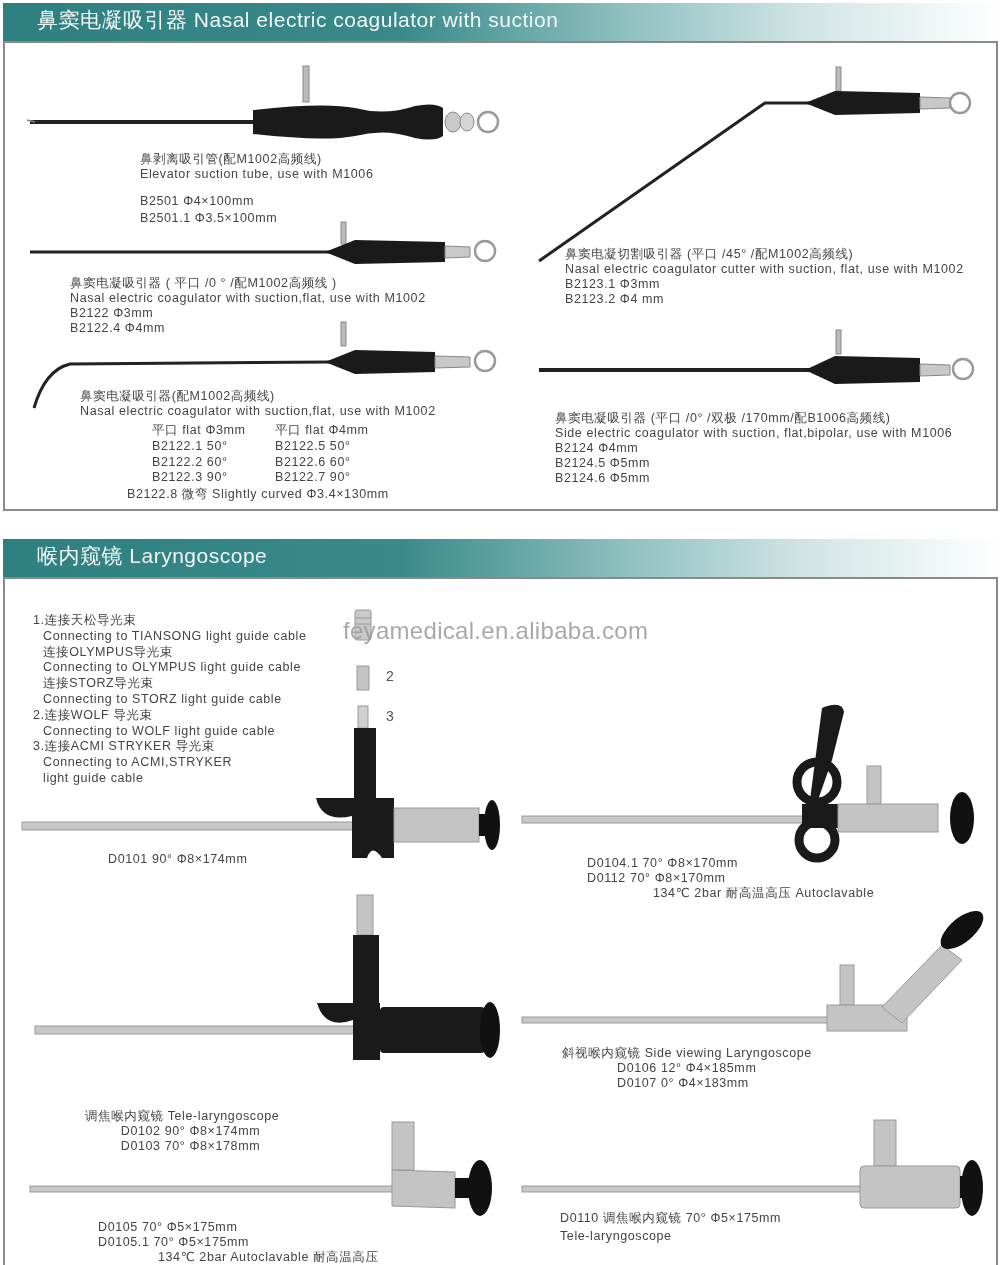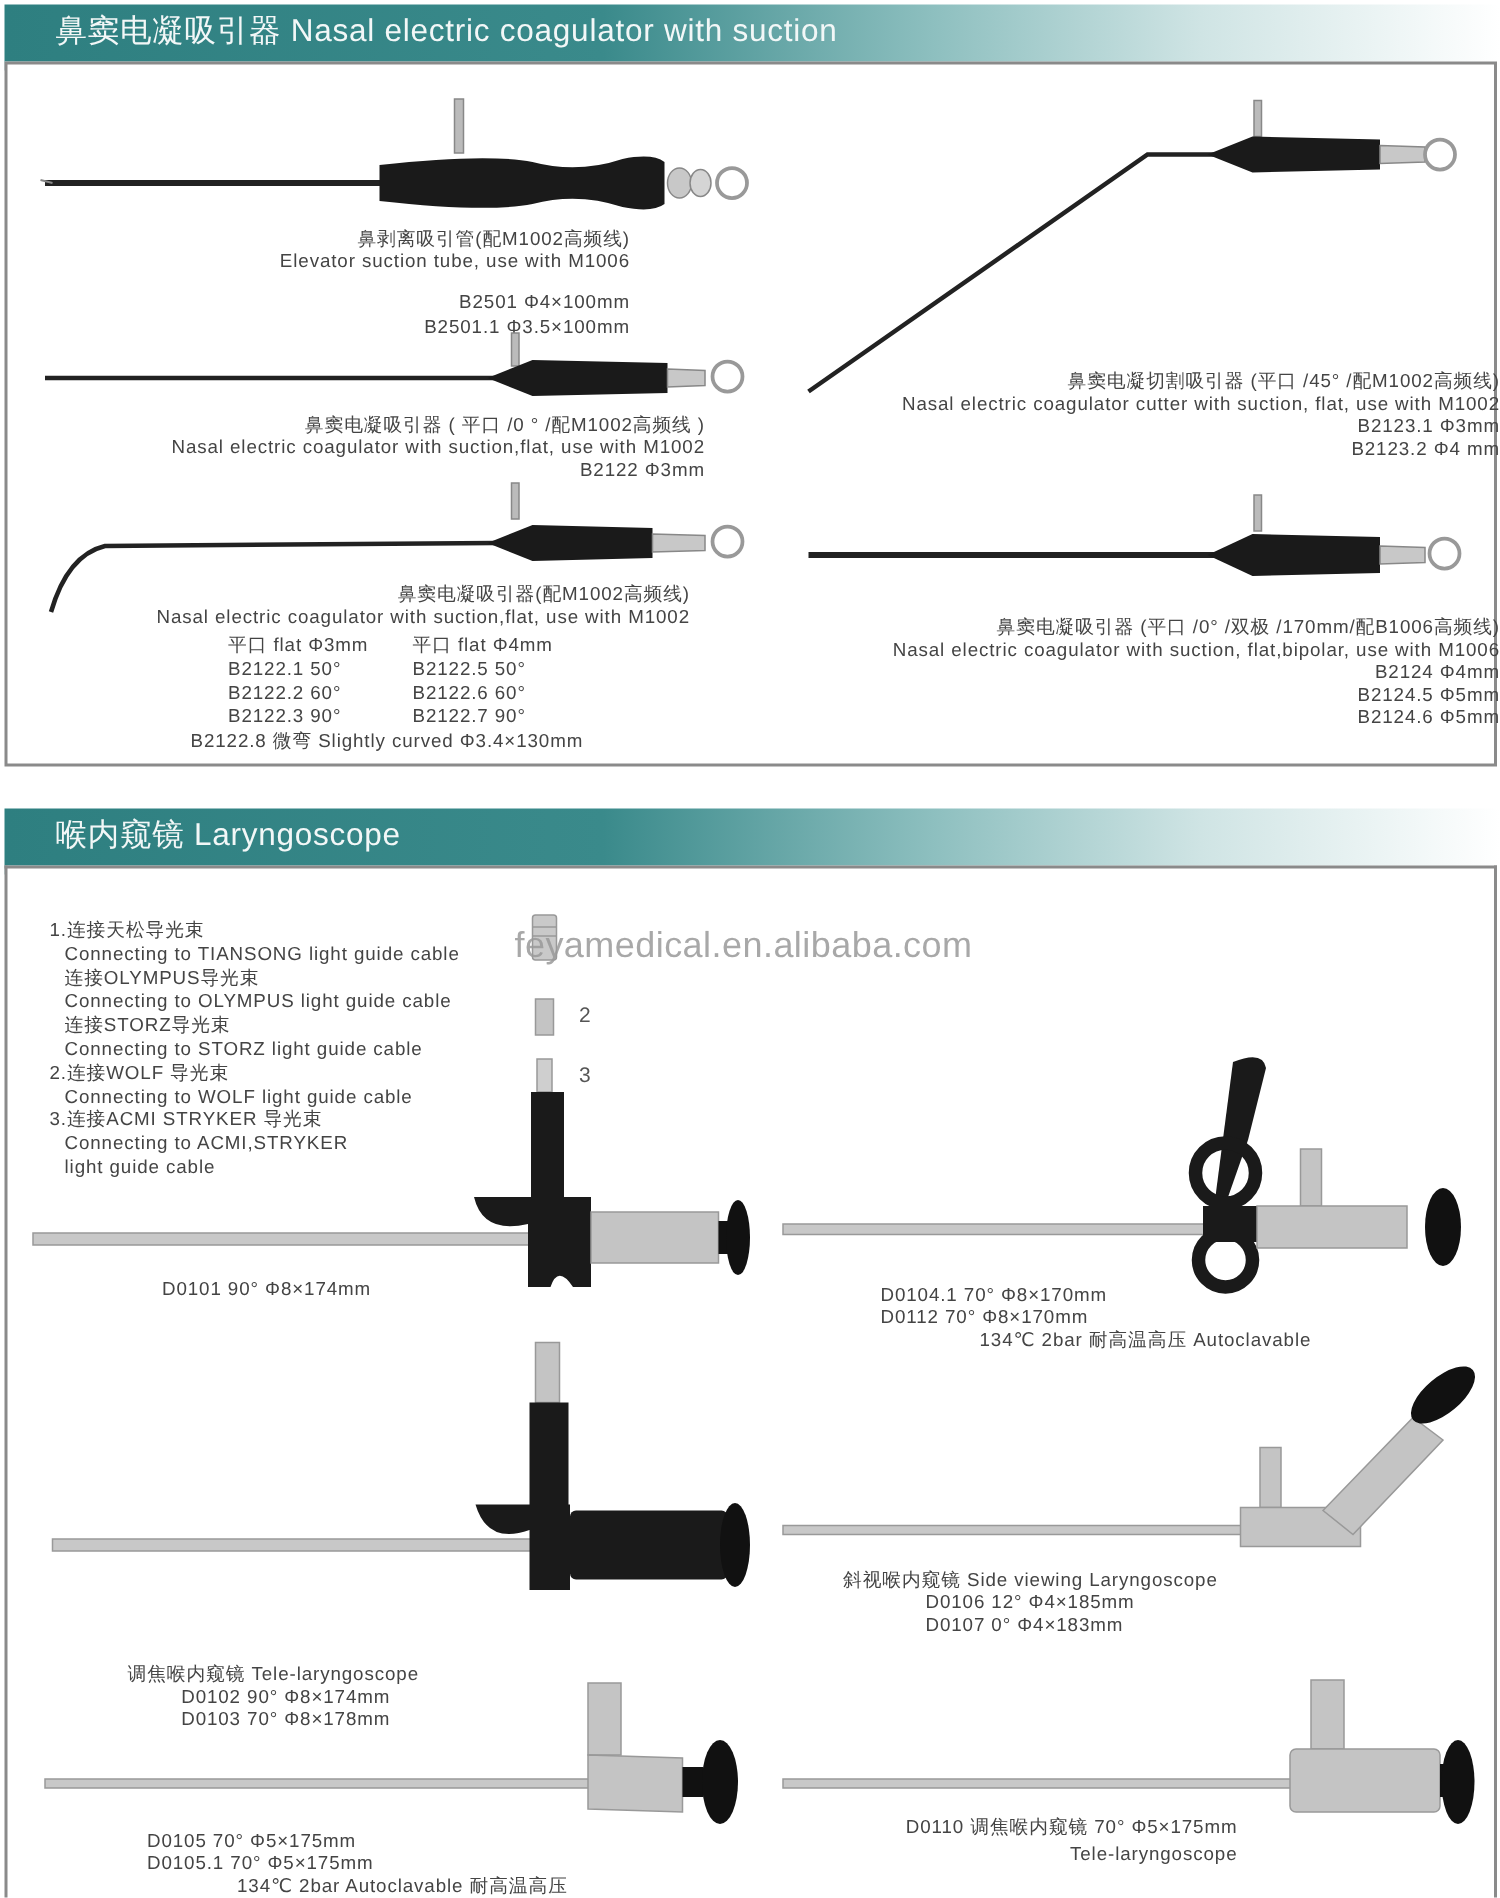--- a/index.html
+++ b/index.html
@@ -6,21 +6,21 @@
   body { width: 1000px; height: 1265px; position: relative; overflow: hidden;
          font-family: "Liberation Sans", "DejaVu Sans", sans-serif; color: #333; }
 
   .banner { position: absolute; left: 3px; width: 997px; height: 44px;
             background: linear-gradient(to right, #2e7f80 0%, #3a8a8b 40%, #8dbfbf 62%, #cfe4e4 80%, #ffffff 100%); }
   .banner .title { position: absolute; left: 34px; top: 3px; font-size: 21px; color: #f2f7f7;
                    letter-spacing: 0.5px; white-space: nowrap; }
 
   .panel { position: absolute; left: 3px; width: 995px; border: 2px solid #8a8a8a; background: #fff; box-sizing: border-box; }
 
-  .cap { position: absolute; text-align: right; font-size: 12.5px; line-height: 15px; color: #444; white-space: nowrap; letter-spacing: 0.6px; }
+  .cap { position: absolute; text-align: left; font-size: 12.5px; line-height: 15px; color: #444; white-space: nowrap; letter-spacing: 0.6px; }
   .cap div { white-space: nowrap; }
   .lcap { position: absolute; font-size: 12.5px; line-height: 15.8px; color: #444; white-space: nowrap; letter-spacing: 0.6px; }
 
   .watermark { position: absolute; left: 343px; top: 617px; font-size: 24px; color: #9a9a9a; opacity: 0.85; letter-spacing: 0.3px; }
 
   svg.inst { position: absolute; overflow: visible; }
   .num { position: absolute; font-size: 14px; color: #555; }
 </style>
 </head>
 <body>
@@ -51,20 +51,21 @@
   <line x1="0" y1="32" x2="310" y2="32" stroke="#222" stroke-width="3"></line>
   <rect x="311" y="2" width="5" height="22" fill="#bbb" stroke="#888"></rect>
   <path d="M295,32 L325,20 L415,22 L415,42 L325,44 Z" fill="#1a1a1a"></path>
   <path d="M415,26 L440,27 L440,37 L415,38 Z" fill="#c8c8c8" stroke="#888"></path>
   <circle cx="455" cy="31" r="10" fill="none" stroke="#999" stroke-width="2.5"></circle>
 </svg>
 <div class="cap" style="left:70px;top:276px;width:400px;">
   <div>鼻窦电凝吸引器 ( 平口 /0 ° /配M1002高频线 )</div>
   <div>Nasal electric coagulator with suction,flat, use with M1002</div>
   <div>B2122 Φ3mm</div>
+  <div>B2122.4 Φ4mm</div>
 </div>
 
 <svg class="inst" style="left:30px;top:320px;" width="470" height="90">
   <path d="M4,88 Q15,50 40,44 L300,42" fill="none" stroke="#222" stroke-width="3"></path>
   <rect x="311" y="2" width="5" height="24" fill="#bbb" stroke="#888"></rect>
   <path d="M295,42 L325,30 L405,32 L405,52 L325,54 Z" fill="#1a1a1a"></path>
   <path d="M405,36 L440,37 L440,47 L405,48 Z" fill="#c8c8c8" stroke="#888"></path>
   <circle cx="455" cy="41" r="10" fill="none" stroke="#999" stroke-width="2.5"></circle>
 </svg>
 <div class="cap" style="left:80px;top:389px;width:380px;">
@@ -101,21 +102,21 @@
 
 <svg class="inst" style="left:535px;top:328px;" width="445" height="60">
   <line x1="4" y1="42" x2="300" y2="42" stroke="#222" stroke-width="4"></line>
   <rect x="301" y="2" width="5" height="24" fill="#bbb" stroke="#888"></rect>
   <path d="M270,42 L300,28 L385,30 L385,54 L300,56 Z" fill="#1a1a1a"></path>
   <path d="M385,36 L415,37 L415,47 L385,48 Z" fill="#c8c8c8" stroke="#888"></path>
   <circle cx="428" cy="41" r="10" fill="none" stroke="#999" stroke-width="2.5"></circle>
 </svg>
 <div class="cap" style="left:555px;top:411px;width:445px;">
   <div>鼻窦电凝吸引器 (平口 /0° /双极 /170mm/配B1006高频线)</div>
-  <div>Nasal electric coagulator with suction, flat,bipolar, use with M1006</div>
+  <div>Side electric coagulator with suction, flat,bipolar, use with M1006</div>
   <div>B2124     Φ4mm</div>
   <div>B2124.5  Φ5mm</div>
   <div>B2124.6  Φ5mm</div>
 </div>
 
 <div class="banner" style="top:539px;">
   <span class="title">喉内窥镜 Laryngoscope</span>
 </div>
 
 <div class="panel" style="top:577px; height:690px; border-bottom:none;"></div>

